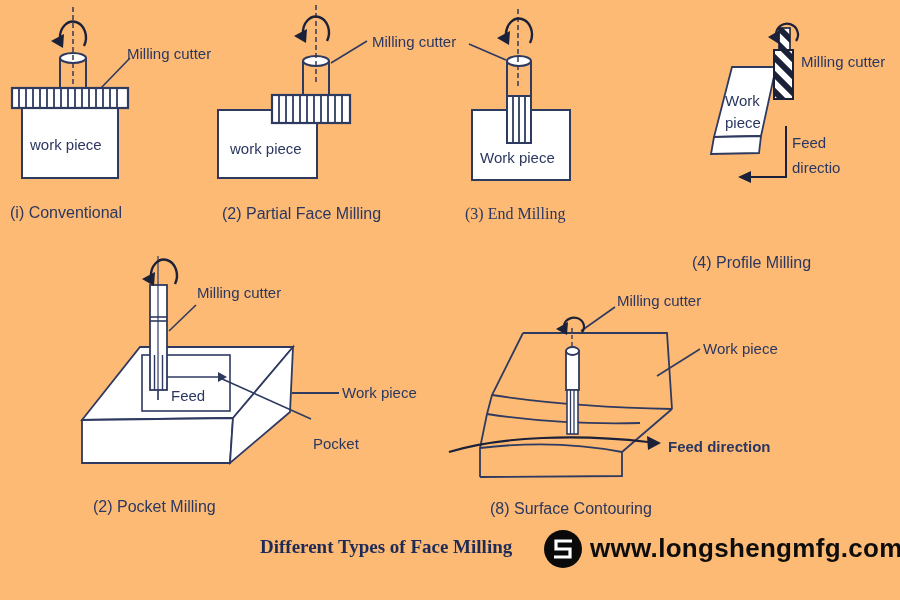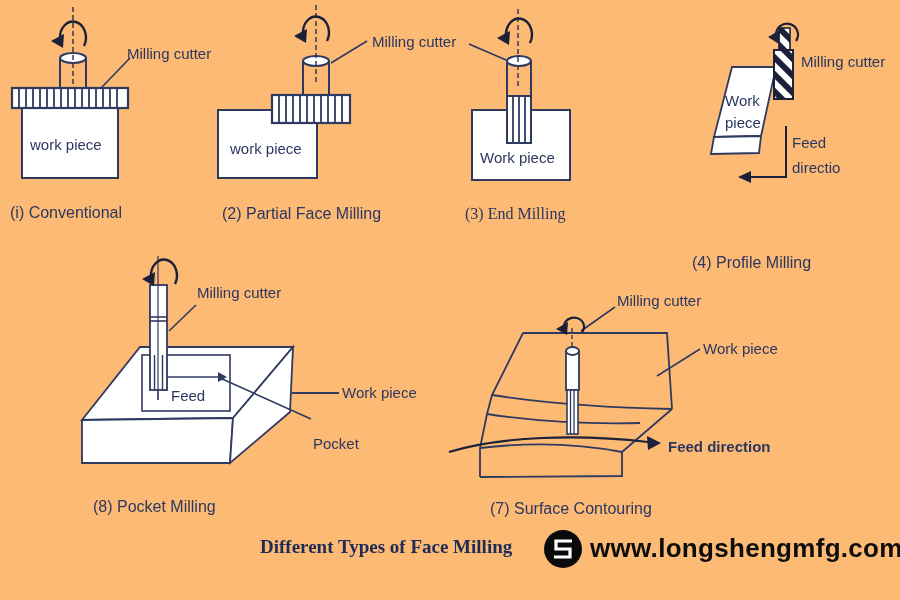--- a/index.html
+++ b/index.html
@@ -210,18 +210,18 @@
   <div class="label" style="left:313px;top:425px;margin-top:10px;">Pocket</div>
 
   <div class="label" style="left:617px;top:292px;">Milling cutter</div>
   <div class="label" style="left:703px;top:340px;">Work piece</div>
   <div class="label" style="left:668px;top:438px;font-weight:bold;">Feed direction</div>
 
   <div class="caption" style="left:10px;top:203px;">(i) Conventional</div>
   <div class="caption" style="left:222px;top:204px;">(2) Partial Face Milling</div>
   <div class="caption" style="left:465px;top:204px;font-family:Liberation Serif, serif;">(3) End Milling</div>
   <div class="caption" style="left:692px;top:205px;margin-top:48px;">(4) Profile Milling</div>
-  <div class="caption" style="left:93px;top:497px;">(8) Pocket Milling</div>
-  <div class="caption" style="left:490px;top:499px;">(7) Surface Contouring</div>
+  <div class="caption" style="left:93px;top:497px;">(2) Pocket Milling</div>
+  <div class="caption" style="left:490px;top:499px;">(8) Surface Contouring</div>
 
   <div class="figure-title" style="left:260px;top:536px;">Different Types of Face Milling</div>
   <div class="website" style="left:590px;top:533px;">www.longshengmfg.com</div>
 </div>
 
 </body></html>

